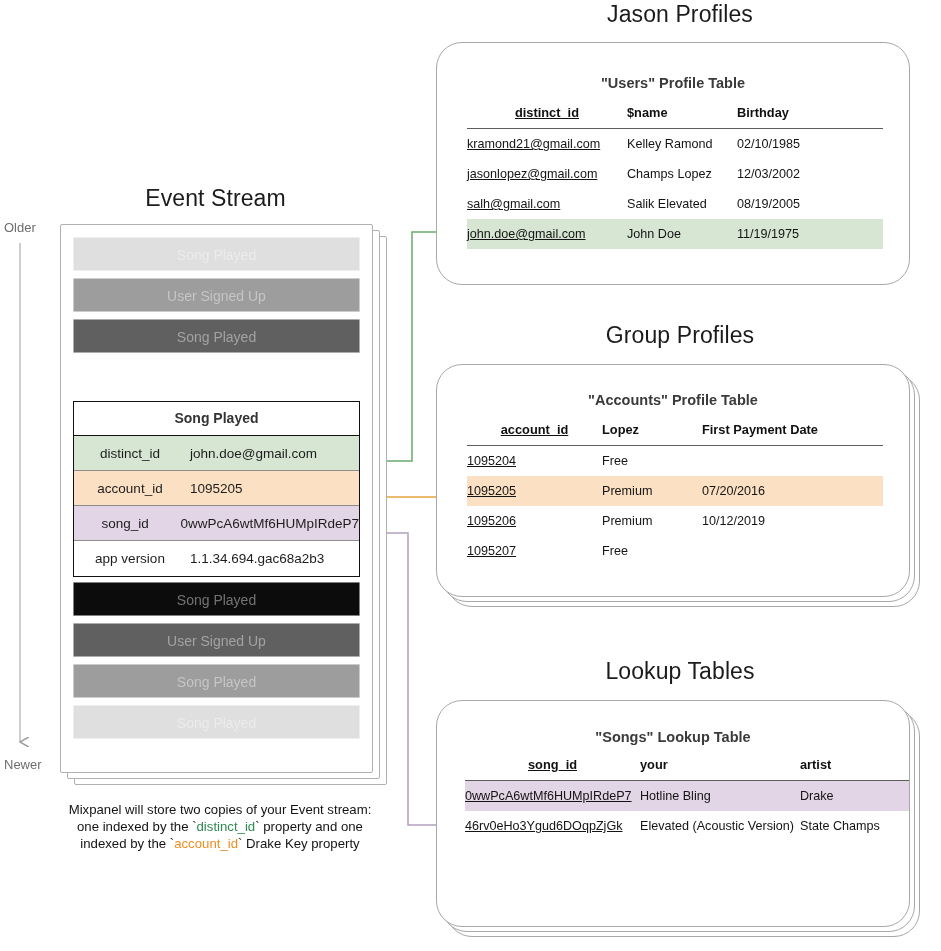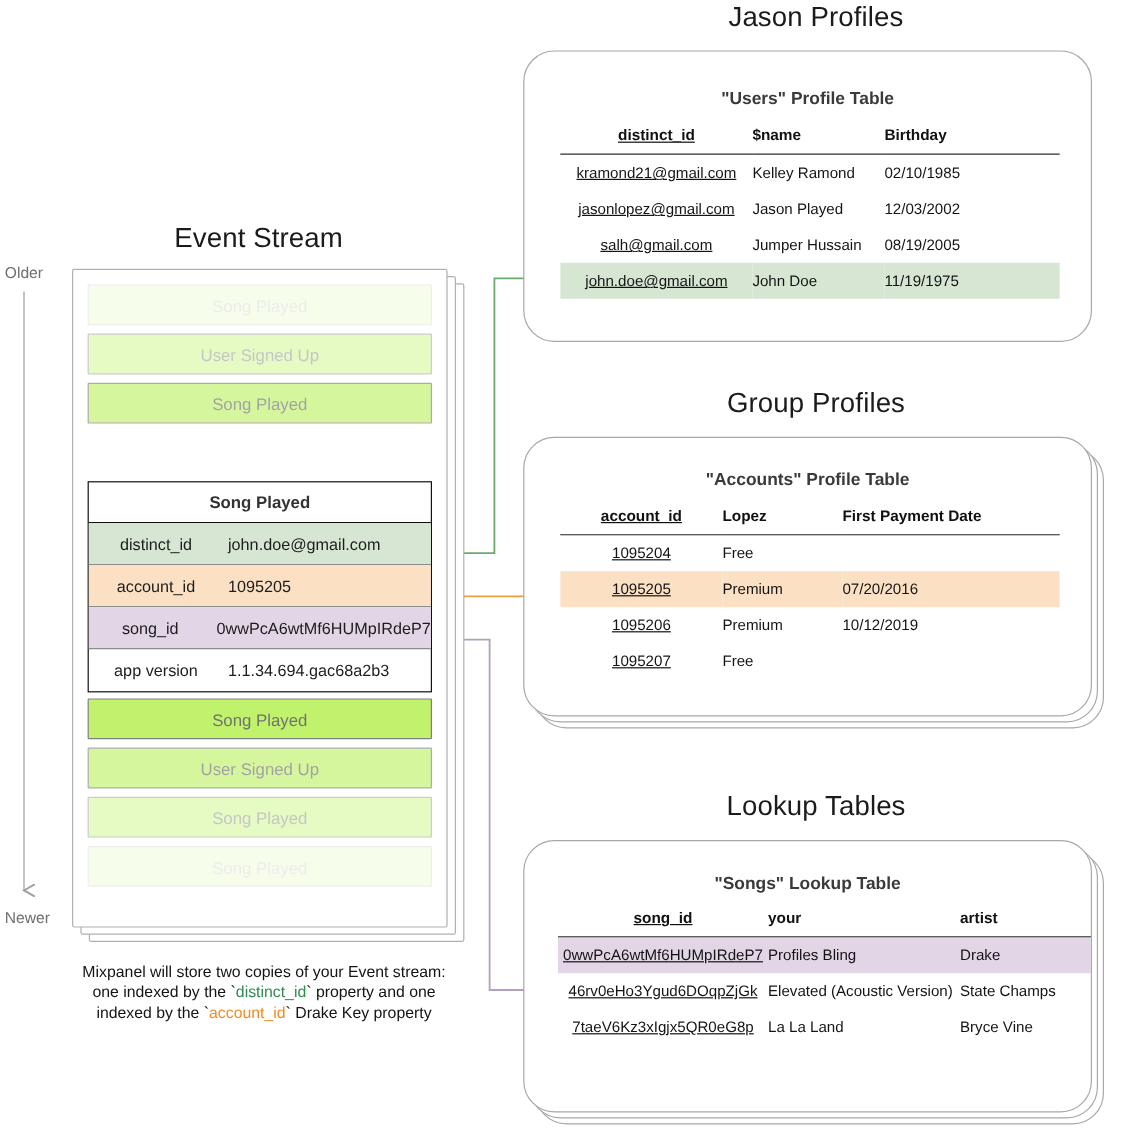--- a/index.html
+++ b/index.html
@@ -22,21 +22,21 @@
     position:absolute;background:#ffffff;border:1.6px solid #b0b0b0;
     border-radius:2px;
   }
   #es-back2{left:14px;top:12px;width:311px;height:547px;}
   #es-back1{left:7px;top:6px;width:311px;height:547px;}
   #es-front{left:0px;top:0px;width:311px;height:547px;}
 
   .ev-list{position:absolute;left:12px;top:12px;width:287px;}
   .ev-item{
     height:34px;line-height:34px;text-align:center;font-size:14px;
-    background:#bef264;border:1px solid #7a7a7a;color:#6b6b6b;
+    background:#000000;border:1px solid #7a7a7a;color:#6b6b6b;
     margin-bottom:7px;box-sizing:border-box;border-radius:1px;
   }
   .fade-1{opacity:.12}
   .fade-2{opacity:.38}
   .fade-3{opacity:.62}
   .fade-4{opacity:.95}
 
   
   .ev-card{
     position:absolute;left:12px;width:287px;border:1.8px solid #111;
@@ -85,21 +85,21 @@
   table.dt th{
     font-weight:bold;padding:0 0 8px 0;font-size:12.8px;color:#111;
     text-align:left;white-space:nowrap;
   }
   table.dt th.c{text-align:center;}
   table.dt th u{text-decoration:underline;}
   table.dt thead tr{border-bottom:1.4px solid #5d5d5d;}
   table.dt td{
     height:30px;padding:0;white-space:nowrap;vertical-align:middle;
   }
-  td.k{text-align:center;}
+  td.k{text-align:left;}
   td.k span{text-decoration:underline;}
   .row-green td{background:#d6e6d2;}
   .row-orange td{background:#fce0c4;}
   .row-purple td{background:#e2d5e6;}
 
   
   #wires{position:absolute;left:0;top:0;width:941px;height:951px;pointer-events:none;}
 </style>
 </head>
 <body>
@@ -197,26 +197,26 @@
         </tr>
       </thead>
       <tbody>
         <tr>
           <td class="k"><span>kramond21@gmail.com</span></td>
           <td>Kelley Ramond</td>
           <td>02/10/1985</td>
         </tr>
         <tr>
           <td class="k"><span>jasonlopez@gmail.com</span></td>
-          <td>Jason Played</td>
+          <td>Champs Lopez</td>
           <td>12/03/2002</td>
         </tr>
         <tr>
           <td class="k"><span>salh@gmail.com</span></td>
-          <td>Jumper Hussain</td>
+          <td>Salik Elevated</td>
           <td>08/19/2005</td>
         </tr>
         <tr class="row-green">
           <td class="k"><span>john.doe@gmail.com</span></td>
           <td>John Doe</td>
           <td>11/19/1975</td>
         </tr>
       </tbody>
     </table>
   </div>
@@ -276,29 +276,24 @@
       <thead>
         <tr>
           <th class="c" style="width:175px;"><u>song_id</u></th>
           <th style="width:160px;"><span>your</span></th>
           <th><span>artist</span></th>
         </tr>
       </thead>
       <tbody>
         <tr class="row-purple">
           <td class="k"><span>0wwPcA6wtMf6HUMpIRdeP7</span></td>
-          <td>Profiles Bling</td>
+          <td>Hotline Bling</td>
           <td>Drake</td>
         </tr>
         <tr>
           <td class="k"><span>46rv0eHo3Ygud6DOqpZjGk</span></td>
           <td>Elevated (Acoustic Version)</td>
           <td>State Champs</td>
         </tr>
-        <tr>
-          <td class="k"><span>7taeV6Kz3xIgjx5QR0eG8p</span></td>
-          <td>La La Land</td>
-          <td>Bryce Vine</td>
-        </tr>
       </tbody>
     </table>
   </div>
 </div>
 
 </body></html>

